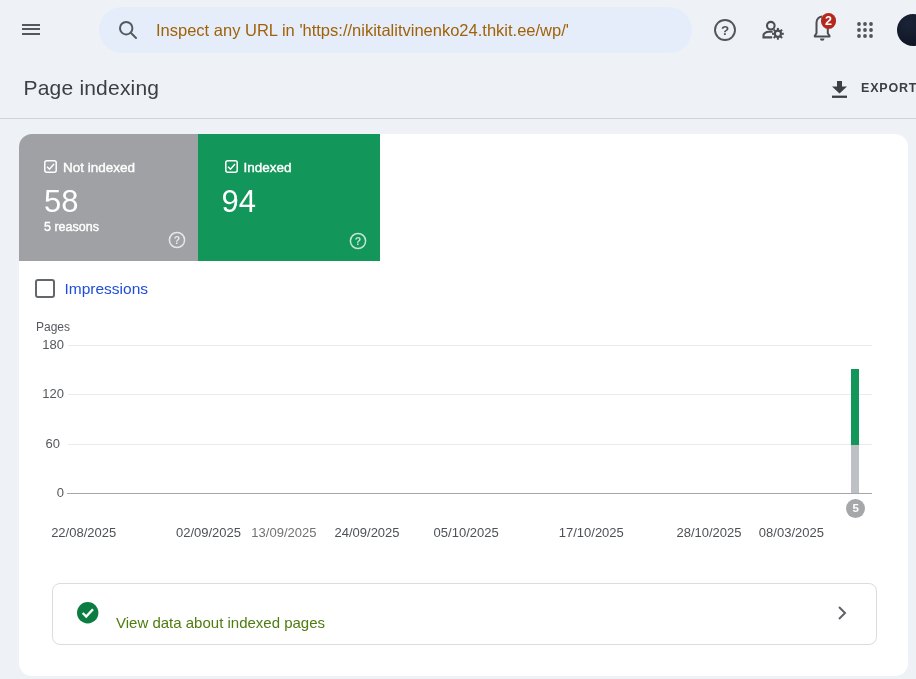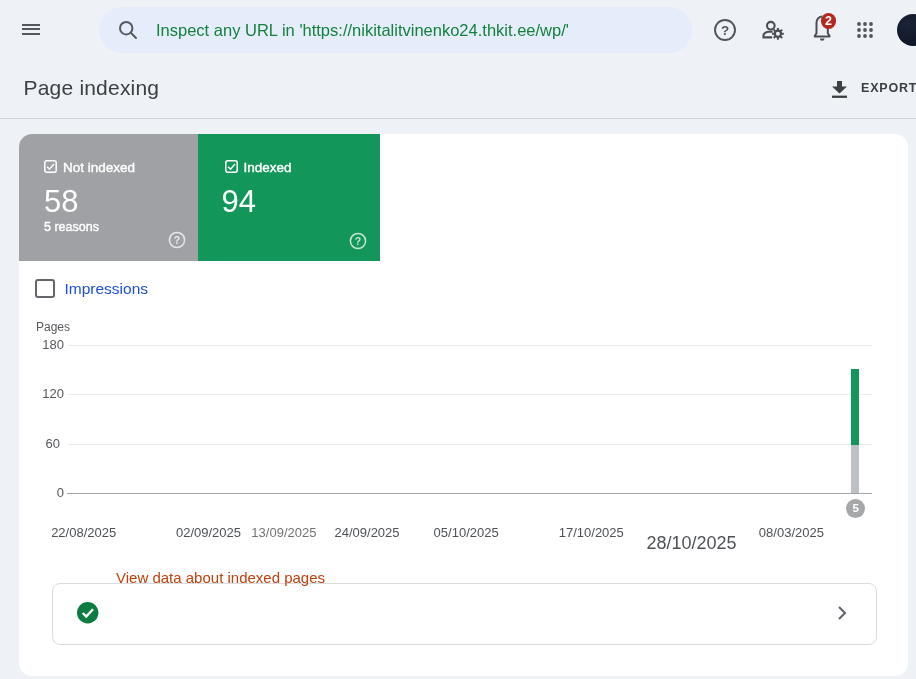--- a/index.html
+++ b/index.html
@@ -14,21 +14,21 @@
   <div style="position:absolute; top:0; width:17.5px; height:2px; background:#54585c;"></div>
   <div style="position:absolute; top:4.85px; width:17.5px; height:2px; background:#54585c;"></div>
   <div style="position:absolute; top:9.7px; width:17.5px; height:2px; background:#54585c;"></div>
 </div>
 
 <div class="abs" style="left:99px; top:6.5px; width:593px; height:46.5px; background:#e5edfb; border-radius:23.5px;"></div>
 <svg class="abs" style="left:118px; top:20px;" width="20" height="20" viewBox="0 0 20 20">
   <circle cx="8.2" cy="8.2" r="6.2" fill="none" stroke="#555a5f" stroke-width="2"></circle>
   <line x1="12.8" y1="12.8" x2="18" y2="18" stroke="#555a5f" stroke-width="2" stroke-linecap="round"></line>
 </svg>
-<div class="abs" style="left:156px; top:21px; font-size:16.5px; line-height:18px; color:#15803d;">Inspect any URL in 'https://nikitalitvinenko24.thkit.ee/wp/'</div>
+<div class="abs" style="left:156px; top:21px; font-size:16.5px; line-height:18px; color:#a16207;">Inspect any URL in 'https://nikitalitvinenko24.thkit.ee/wp/'</div>
 
 <svg class="abs" style="left:713px; top:18px;" width="24" height="24" viewBox="0 0 24 24">
   <circle cx="12" cy="12" r="10" fill="none" stroke="#50555a" stroke-width="1.9"></circle>
   <text x="12" y="17" font-size="13.5" font-weight="700" fill="#50555a" text-anchor="middle" font-family="Liberation Sans">?</text>
 </svg>
 
 <svg class="abs" style="left:758px; top:14px;" width="28" height="28" viewBox="0 0 28 28">
   <circle cx="12.8" cy="11.7" r="3.8" fill="none" stroke="#4a4e53" stroke-width="2.1"></circle>
   <path d="M14.6 17.8 L11 17.8 C8 17.8 5.5 19.3 5.5 21.3 L5.5 23.4 L14.2 23.4" fill="none" stroke="#4a4e53" stroke-width="2.1"></path>
   <g stroke="#4a4e53">
@@ -124,24 +124,24 @@
 <div class="abs" style="left:851px; top:445px; width:8px; height:48px; background:#bdc1c6;"></div>
 <div class="abs" style="left:846.2px; top:498.8px; width:18.8px; height:18.8px; border-radius:50%; background:#a5a7a9;"></div>
 <div class="abs" style="left:846.2px; top:502.6px; width:18.8px; text-align:center; font-size:11.5px; font-weight:700; color:#fff; line-height:11.5px;">5</div>
 
 <div class="abs" style="left:33.7px; top:525.5px; width:100px; text-align:center; font-size:13px; color:#4e5155; line-height:14px;">22/08/2025</div>
 <div class="abs" style="left:141px; top:525.5px; width:100px; text-align:right; font-size:13px; color:#4e5155; line-height:14px;">02/09/2025</div>
 <div class="abs" style="left:233.9px; top:525.5px; width:100px; text-align:center; font-size:13px; color:#737373; line-height:14px;">13/09/2025</div>
 <div class="abs" style="left:334.5px; top:525.5px; width:100px; text-align:left; font-size:13px; color:#4e5155; line-height:14px;">24/09/2025</div>
 <div class="abs" style="left:433.6px; top:525.5px; width:100px; font-size:13px; color:#4e5155; line-height:14px;">05/10/2025</div>
 <div class="abs" style="left:541.3px; top:525.5px; width:100px; text-align:center; font-size:13px; color:#4e5155; line-height:14px;">17/10/2025</div>
-<div class="abs" style="left:641.5px; top:525.5px; width:100px; text-align:center; font-size:18px; color:#4e5155; line-height:14px;margin-top:10px;">28/10/2025</div>
+<div class="abs" style="left:641.5px; top:525.5px; width:100px; text-align:right; font-size:13px; color:#4e5155; line-height:14px;">28/10/2025</div>
 <div class="abs" style="left:741.4px; top:525.5px; width:100px; text-align:center; font-size:13px; color:#4e5155; line-height:14px;">08/03/2025</div>
 
 <div class="abs" style="left:52px; top:583px; width:825px; height:62px; border:1px solid #dadce0; border-radius:8px; background:#fff;"></div>
 <svg class="abs" style="left:77.4px; top:602.4px;" width="22" height="22" viewBox="0 0 22 22">
   <circle cx="10.7" cy="10.7" r="10.7" fill="#0c7d41"></circle>
   <path d="M5.7 11 L9.2 14.5 L16 7.2" fill="none" stroke="#ffffff" stroke-width="2.4"></path>
 </svg>
-<div class="abs" style="left:116px; top:570px; font-size:15px; color:#c2410c; line-height:16px;">View data about indexed pages</div>
+<div class="abs" style="left:116px; top:615px; font-size:15px; color:#4d7c0f; line-height:16px;">View data about indexed pages</div>
 <svg class="abs" style="left:836px; top:606px;" width="12" height="14" viewBox="0 0 12 14">
   <path d="M3 1 L9 7 L3 13" fill="none" stroke="#5f6368" stroke-width="2"></path>
 </svg>
 
 </body></html>

